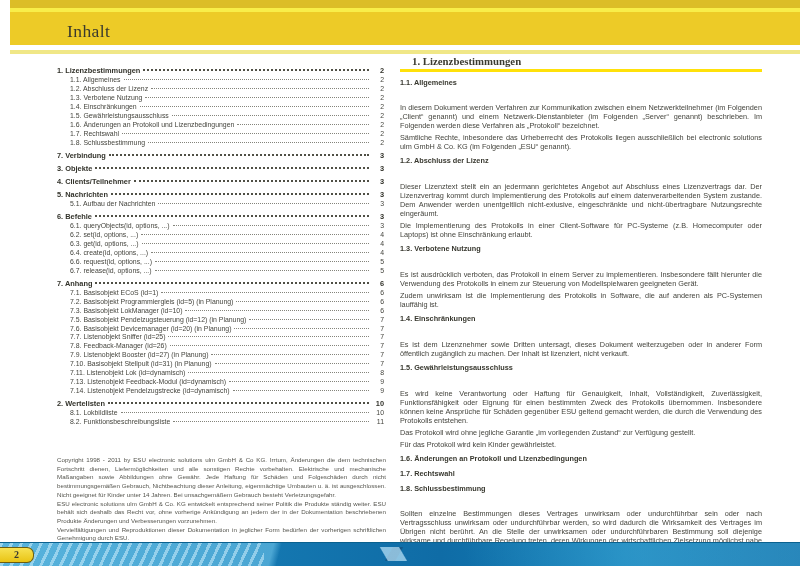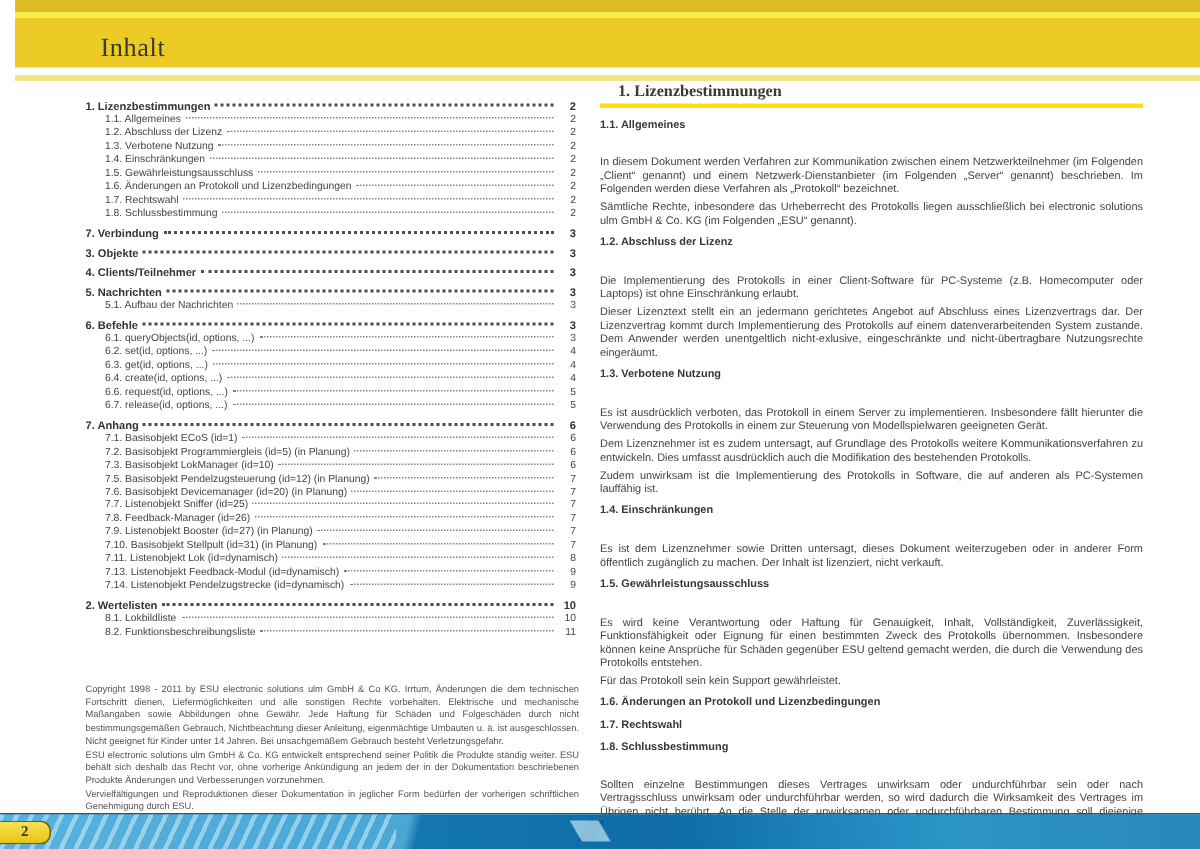--- a/index.html
+++ b/index.html
@@ -273,37 +273,37 @@
   <article class="article">
     <h2 class="article-title">1. Lizenzbestimmungen</h2>
     <div id="sections">
         <section class="sec">
           <h3>1.1. Allgemeines</h3>
           <p>In diesem Dokument werden Verfahren zur Kommunikation zwischen einem Netzwerkteilnehmer (im Folgenden „Client“ genannt) und einem Netzwerk-Dienstanbieter (im Folgenden „Server“ genannt) beschrieben. Im Folgenden werden diese Verfahren als „Protokoll“ bezeichnet.</p>
           <p>Sämtliche Rechte, inbesondere das Urheberrecht des Protokolls liegen ausschließlich bei electronic solutions ulm GmbH &amp; Co. KG (im Folgenden „ESU“ genannt).</p>
         </section>
         <section class="sec">
           <h3>1.2. Abschluss der Lizenz</h3>
+          <p>Dieser Lizenztext stellt ein an jedermann gerichtetes Angebot auf Abschluss eines Lizenzvertrags dar. Der Lizenzvertrag kommt durch Implementierung des Protokolls auf einem datenverarbeitenden System zustande. Dem Anwender werden unentgeltlich nicht-exlusive, eingeschränkte und nicht-übertragbare Nutzungsrechte eingeräumt.</p>
           <p>Die Implementierung des Protokolls in einer Client-Software für PC-Systeme (z.B. Homecomputer oder Laptops) ist ohne Einschränkung erlaubt.</p>
-          <p>Dieser Lizenztext stellt ein an jedermann gerichtetes Angebot auf Abschluss eines Lizenzvertrags dar. Der Lizenzvertrag kommt durch Implementierung des Protokolls auf einem datenverarbeitenden System zustande. Dem Anwender werden unentgeltlich nicht-exlusive, eingeschränkte und nicht-übertragbare Nutzungsrechte eingeräumt.</p>
         </section>
         <section class="sec">
           <h3>1.3. Verbotene Nutzung</h3>
           <p>Es ist ausdrücklich verboten, das Protokoll in einem Server zu implementieren. Insbesondere fällt hierunter die Verwendung des Protokolls in einem zur Steuerung von Modellspielwaren geeigneten Gerät.</p>
-          <p>Dem Lizenznehmer ist es zudem untersagt, auf Grundlage des Protokolls weitere Kommunikationsverfahren zu entwickeln. Dies umfasst ausdrücklich auch die Modifikation des bestehenden Protokolls.</p>
           <p>Zudem unwirksam ist die Implementierung des Protokolls in Software, die auf anderen als PC-Systemen lauffähig ist.</p>
         </section>
         <section class="sec">
           <h3>1.4. Einschränkungen</h3>
           <p>Es ist dem Lizenznehmer sowie Dritten untersagt, dieses Dokument weiterzugeben oder in anderer Form öffentlich zugänglich zu machen. Der Inhalt ist lizenziert, nicht verkauft.</p>
         </section>
         <section class="sec">
           <h3>1.5. Gewährleistungsausschluss</h3>
           <p>Es wird keine Verantwortung oder Haftung für Genauigkeit, Inhalt, Vollständigkeit, Zuverlässigkeit, Funktionsfähigkeit oder Eignung für einen bestimmten Zweck des Protokolls übernommen. Insbesondere können keine Ansprüche für Schäden gegenüber ESU geltend gemacht werden, die durch die Verwendung des Protokolls entstehen.</p>
-          <p>Für das Protokoll sein kein Support gewährleistet.</p>
+          <p>Das Protokoll wird ohne jegliche Garantie „im vorliegenden Zustand“ zur Verfügung gestellt.</p>
+          <p>Für das Protokoll wird kein Kinder gewährleistet.</p>
         </section>
         <section class="sec">
           <h3>1.6. Änderungen an Protokoll und Lizenzbedingungen</h3>
         </section>
         <section class="sec">
           <h3>1.7. Rechtswahl</h3>
         </section>
         <section class="sec">
           <h3>1.8. Schlussbestimmung</h3>
           <p>Sollten einzelne Bestimmungen dieses Vertrages unwirksam oder undurchführbar sein oder nach Vertragsschluss unwirksam oder undurchführbar werden, so wird dadurch die Wirksamkeit des Vertrages im Übrigen nicht berührt. An die Stelle der unwirksamen oder undurchführbaren Bestimmung soll diejenige wirksame und durchführbare Regelung treten, deren Wirkungen der wirtschaftlichen Zielsetzung möglichst nahe kommen, die die Vertragsparteien mit der unwirksamen beziehungsweise undurchführbaren Bestimmung verfolgt haben.</p>

